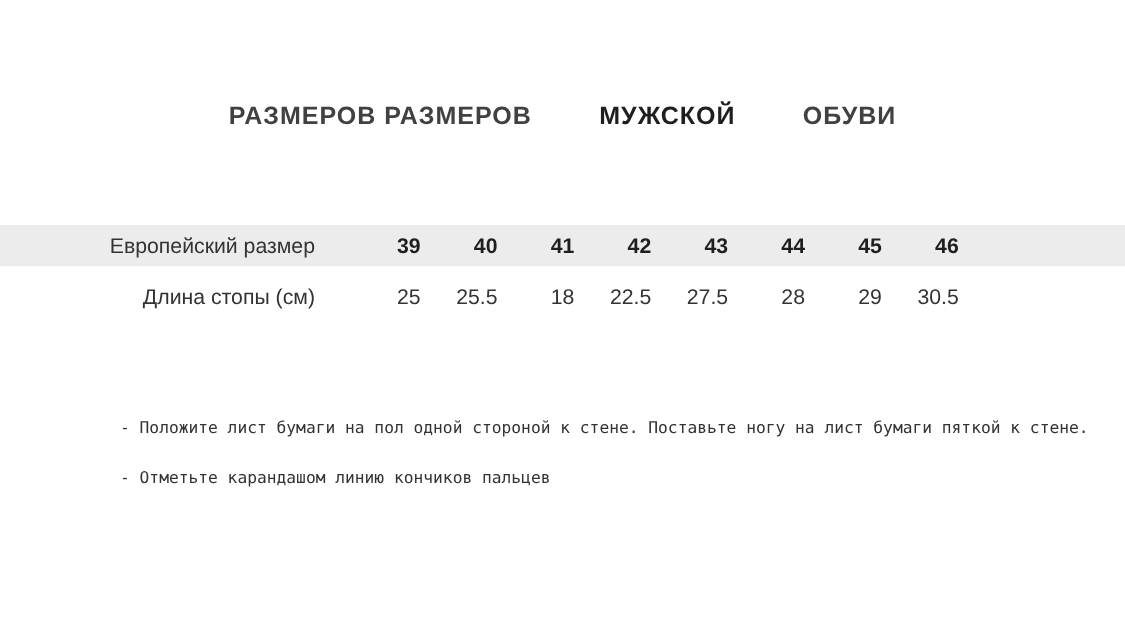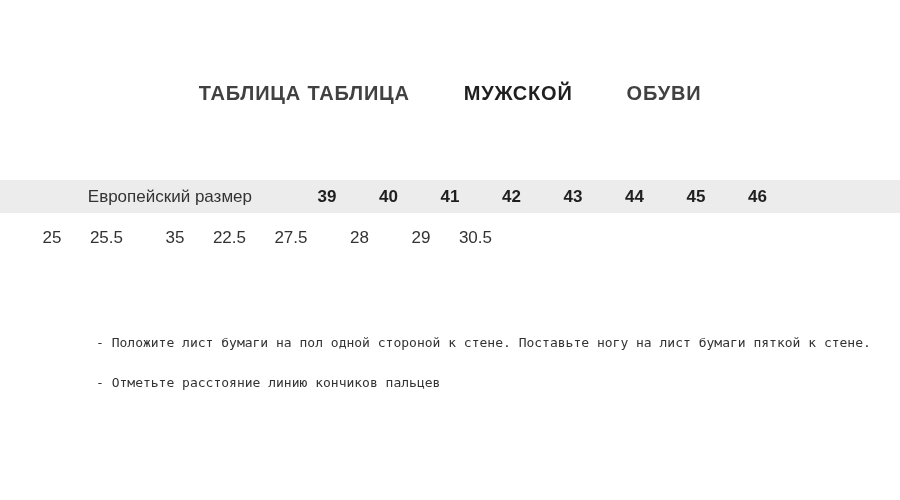--- a/index.html
+++ b/index.html
@@ -70,44 +70,45 @@
     line-height:16px;
     margin-bottom:24px;
     white-space:nowrap;
   }
 </style>
 </head>
 <body>
 
 <div class="page">
 
-  <h1 class="title"><span class="seg">ТАБЛИЦА ТАБЛИЦА</span><span class="seg emph">МУЖСКОЙ</span><span class="seg">ОБУВИ</span></h1>
+  <h1 class="title"><span class="seg">РАЗМЕРОВ РАЗМЕРОВ</span><span class="seg emph">МУЖСКОЙ</span><span class="seg">ОБУВИ</span></h1>
 
   <div class="size-table">
     <div class="t-row header">
       <div class="label-cell">Европейский размер</div>
       <div class="val-cell">39</div>
       <div class="val-cell">40</div>
       <div class="val-cell">41</div>
       <div class="val-cell">42</div>
       <div class="val-cell">43</div>
       <div class="val-cell">44</div>
       <div class="val-cell">45</div>
       <div class="val-cell">46</div>
     </div>
     <div class="t-row data">
+      <div class="label-cell">Длина стопы (см)</div>
       <div class="val-cell">25</div>
       <div class="val-cell">25.5</div>
-      <div class="val-cell">35</div>
+      <div class="val-cell">18</div>
       <div class="val-cell">22.5</div>
       <div class="val-cell">27.5</div>
       <div class="val-cell">28</div>
       <div class="val-cell">29</div>
       <div class="val-cell">30.5</div>
     </div>
   </div>
 
   <div class="instructions">
     <div class="instruction">- Положите лист бумаги на пол одной стороной к стене. Поставьте ногу на лист бумаги пяткой к стене.</div>
-    <div class="instruction">- Отметьте расстояние линию кончиков пальцев</div>
+    <div class="instruction">- Отметьте карандашом линию кончиков пальцев</div>
   </div>
 
 </div>
 
 </body></html>

